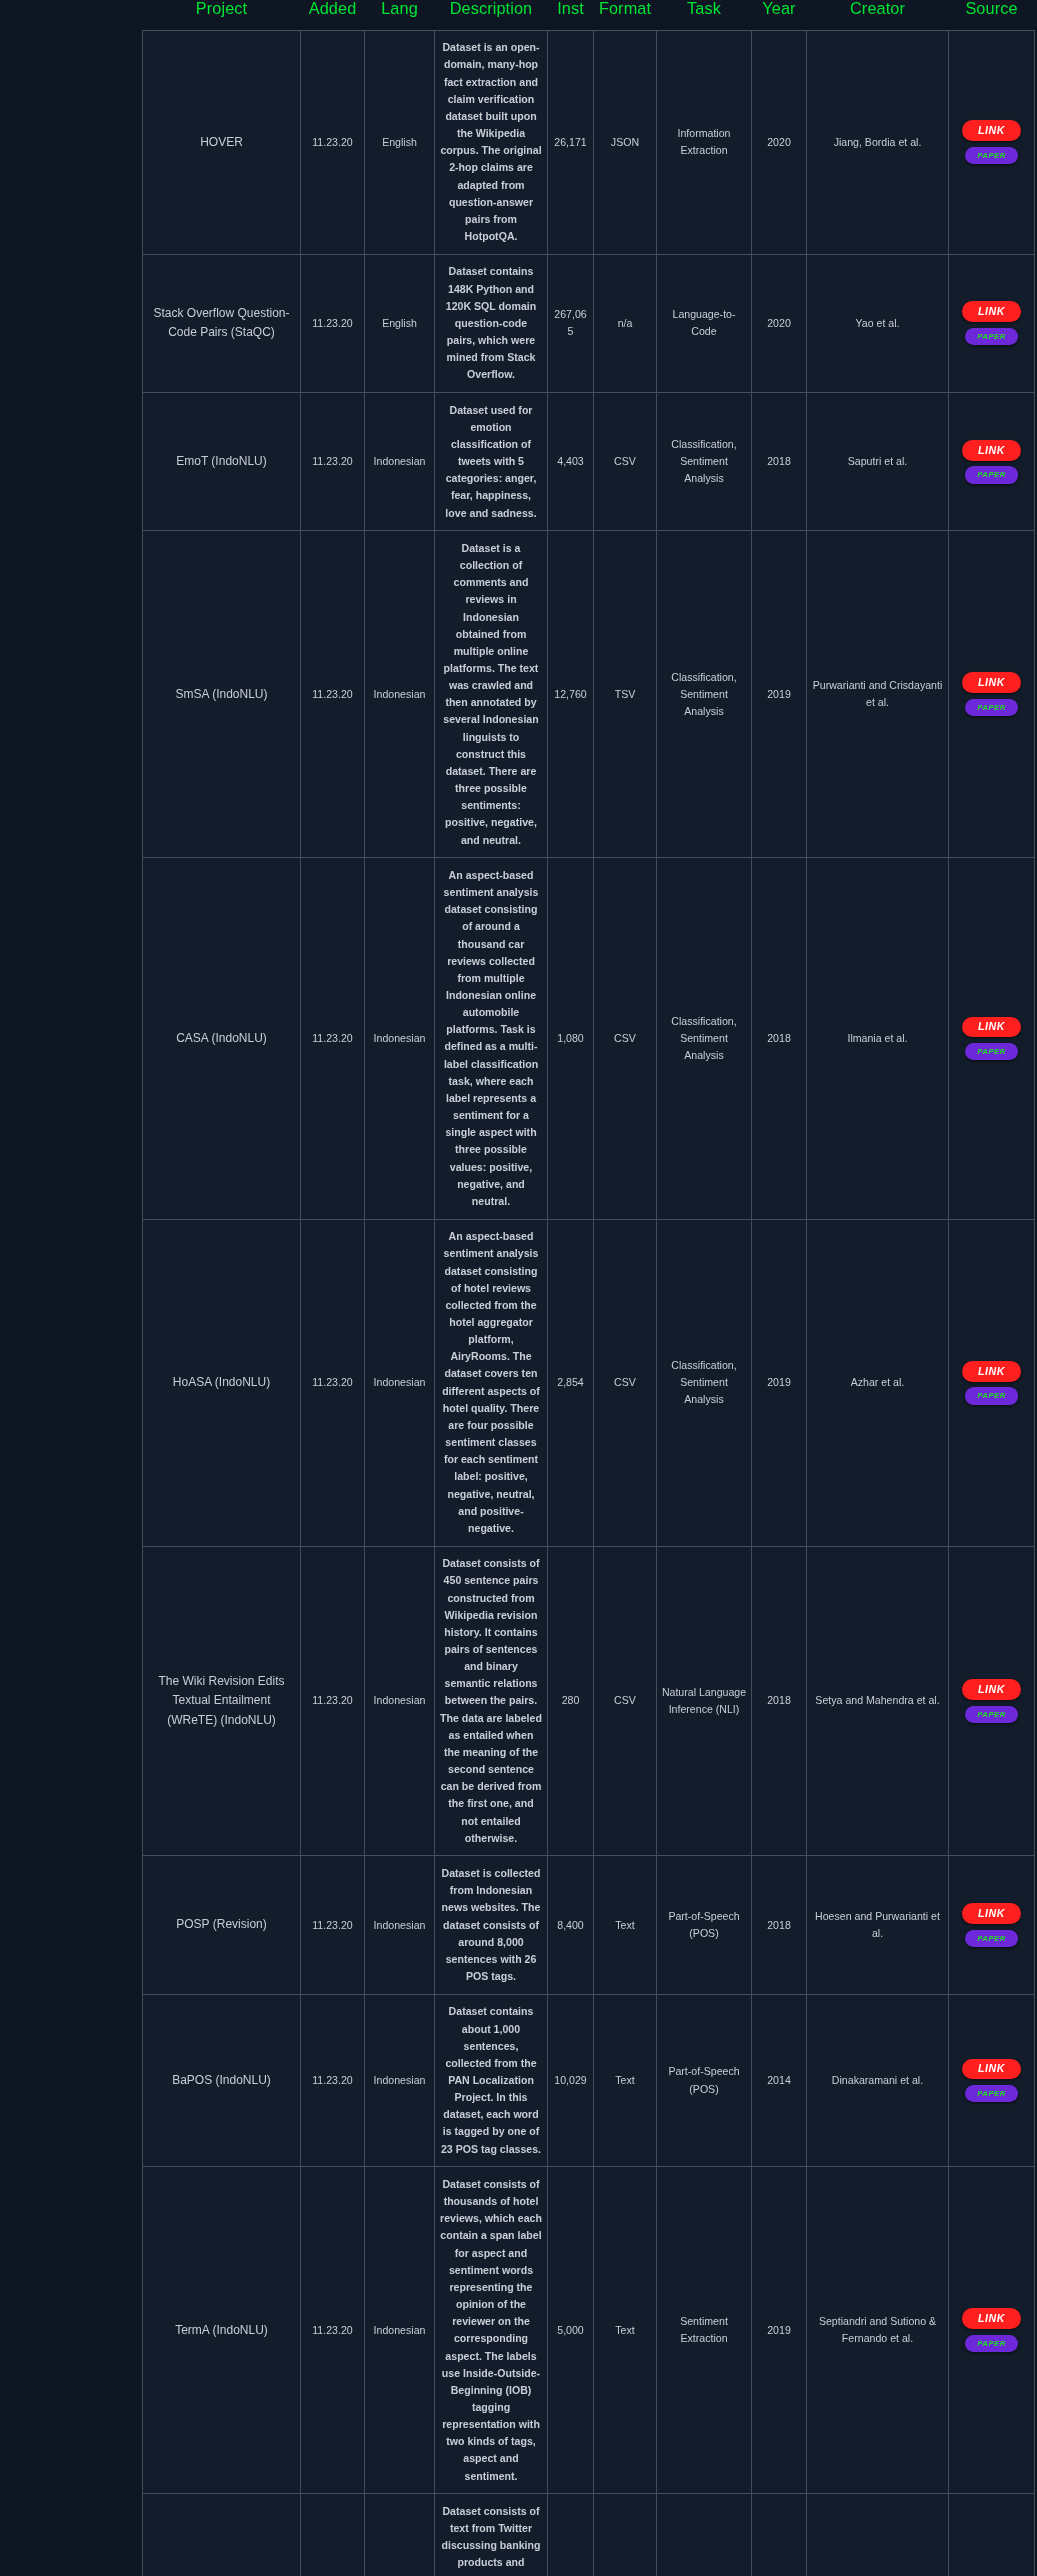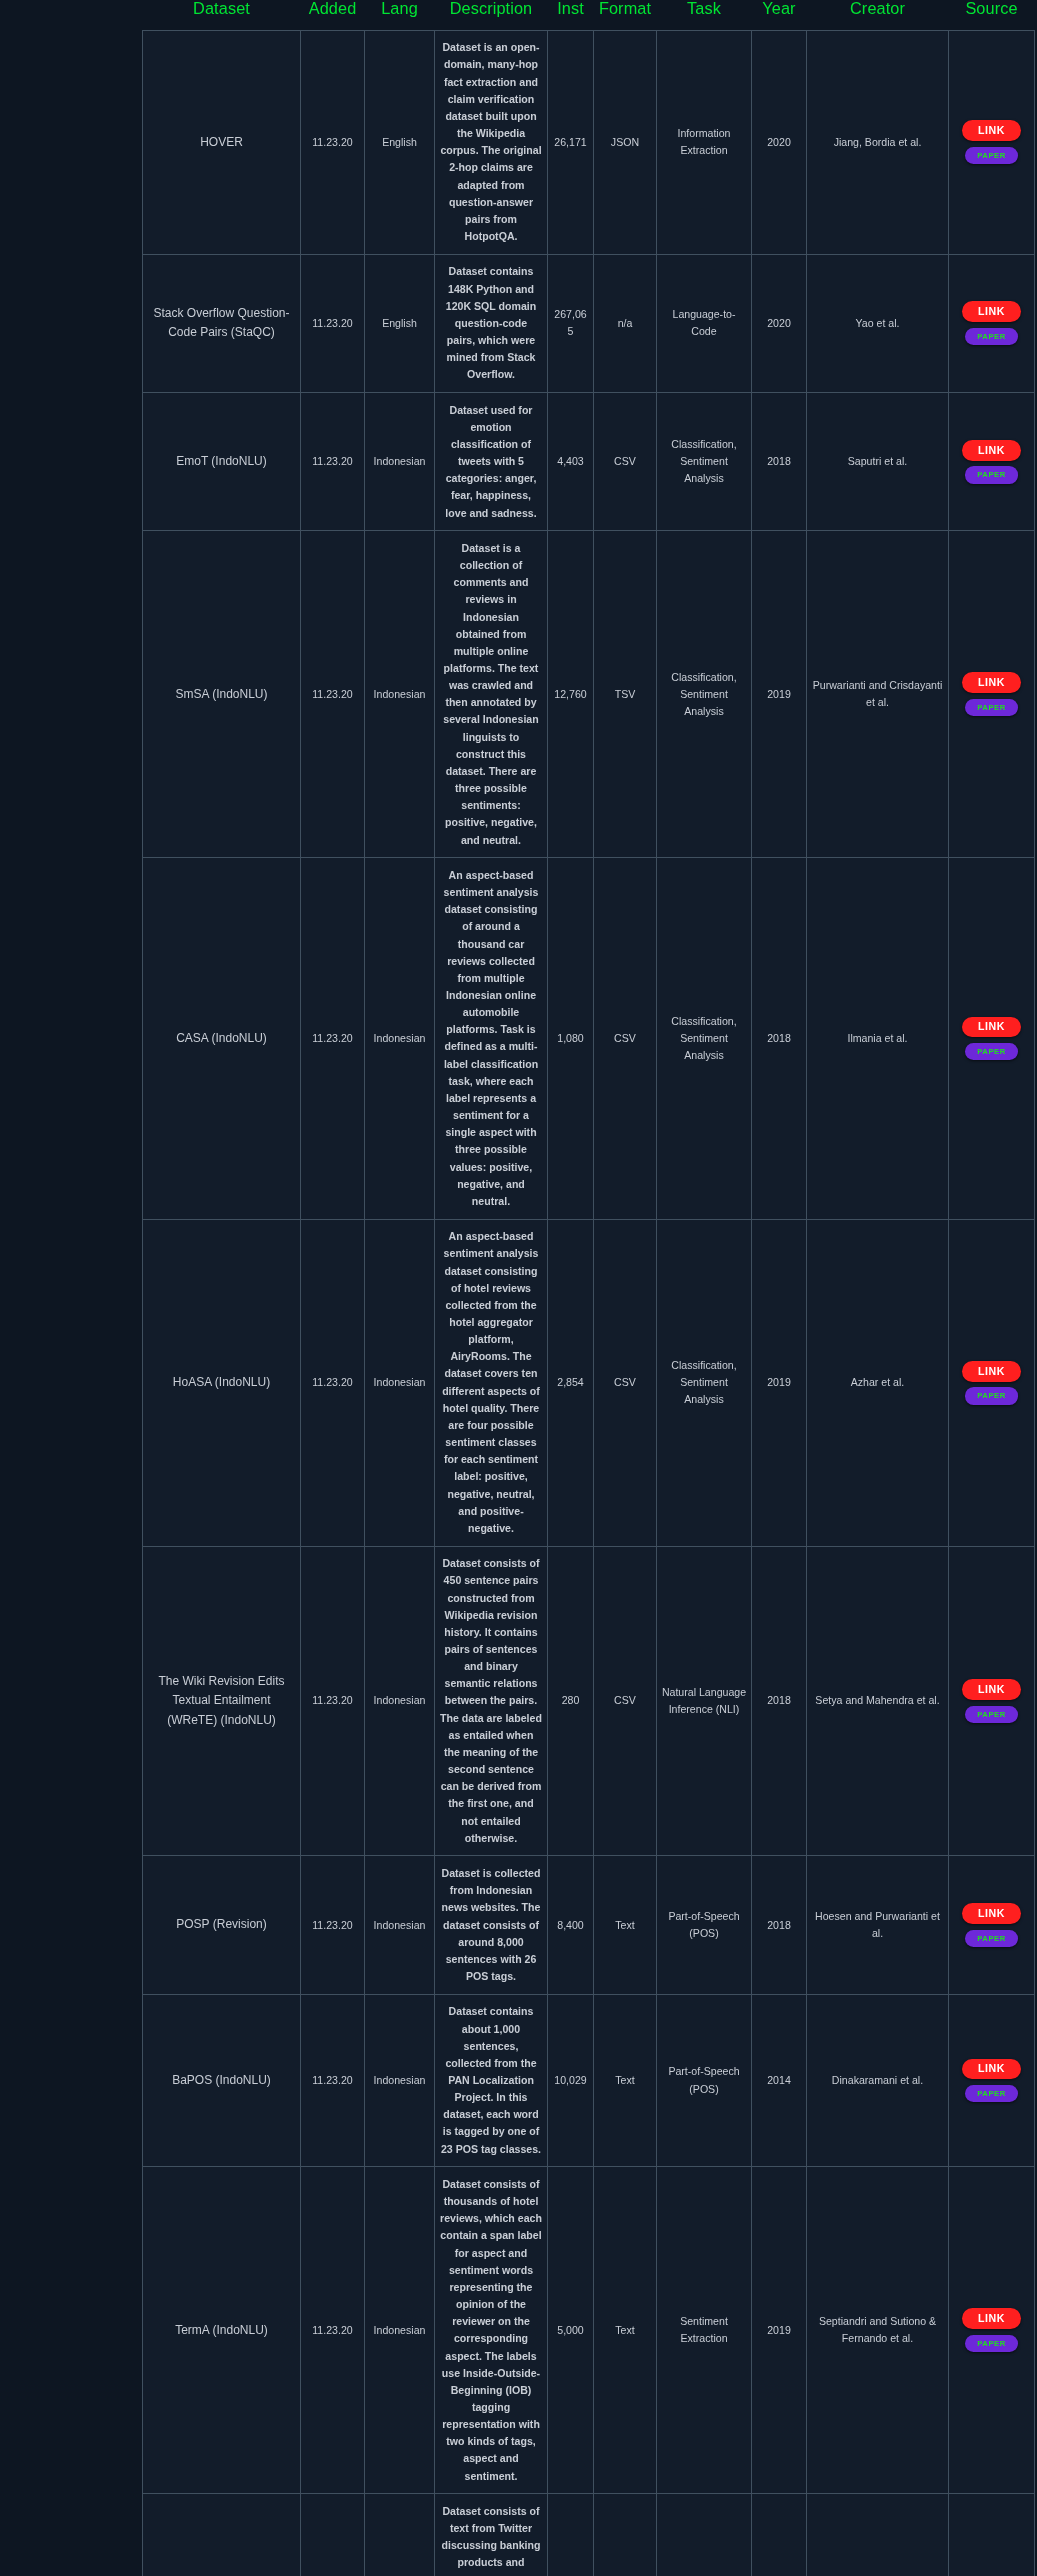--- a/index.html
+++ b/index.html
@@ -59,21 +59,21 @@
     font-size: 10.6px;
     line-height: 1.62;
     text-align: center;
     vertical-align: middle;
     padding: 8.6px 4.8px;
     word-wrap: break-word;
     overflow-wrap: break-word;
   }
   tbody td.cell-dataset { font-size: 12px; }
   tbody td.cell-description { font-size: 10.6px; line-height: 1.62; font-weight: bold; }
-  tbody td.cell-source { padding: 5.8px 3.8px; }
+  tbody td.cell-source { padding: 5.8px 3.8px; font-style: italic; }
 
   .source-wrap {
     display: flex;
     flex-direction: column;
     align-items: center;
     justify-content: center;
     gap: 5.8px;
   }
   .btn-link {
     display: inline-block;
@@ -114,21 +114,21 @@
       <col class="c-description">
         <col class="c-inst">
         <col class="c-format">
       <col class="c-task">
         <col class="c-year">
         <col class="c-creator">
         <col class="c-source">
     </colgroup>
     <thead>
       <tr>
-        <th>Dataset</th>
+        <th>Project</th>
         <th>Added</th>
         <th>Lang</th>
         <th>Description</th>
         <th>Inst</th>
         <th>Format</th>
         <th>Task</th>
         <th>Year</th>
         <th>Creator</th>
         <th>Source</th>
       </tr>

